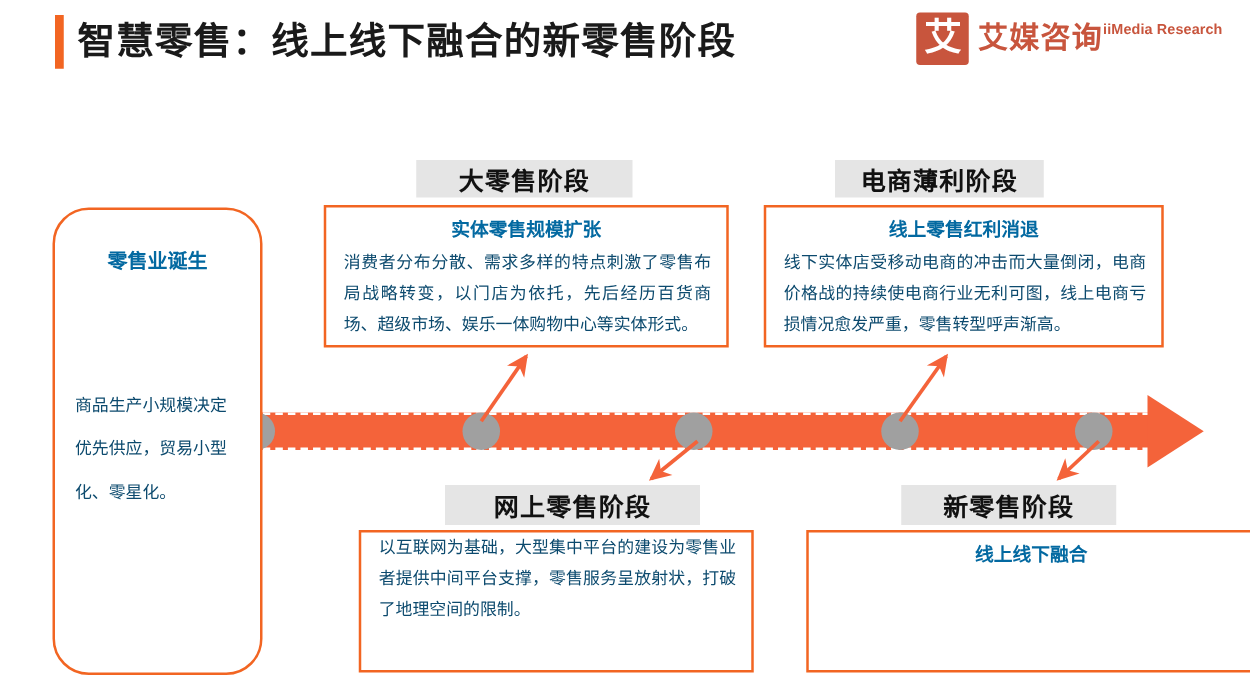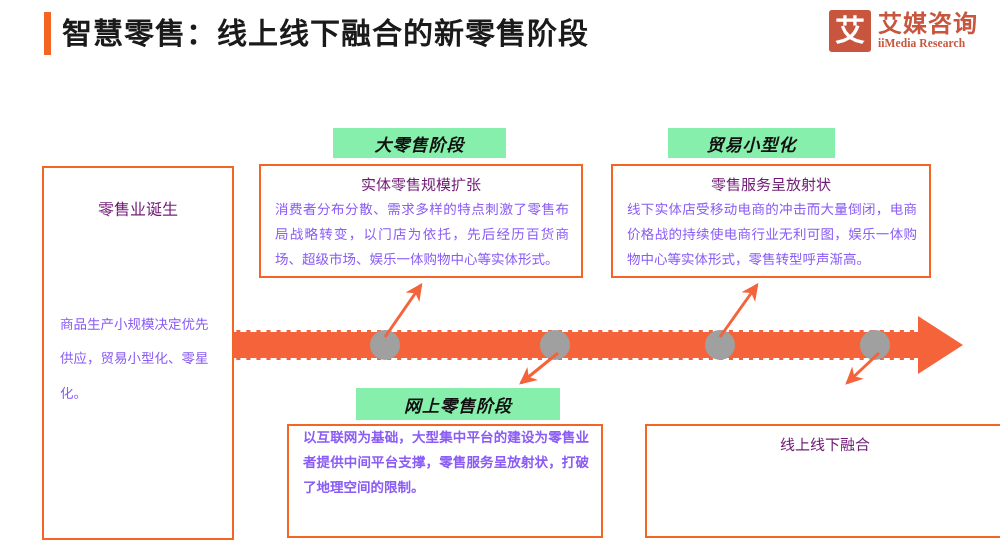--- a/index.html
+++ b/index.html
@@ -58,21 +58,21 @@
     height: 42px;
     background: #C8553D;
     border-radius: 3px;
     color: #ffffff;
     font-size: 30px;
     font-weight: bold;
     line-height: 42px;
     text-align: center;
     font-family: "DejaVu Sans", sans-serif;
   }
-  .logo-text { display: flex; flex-direction: column; justify-content: center; font-family: Liberation Serif, serif; }
+  .logo-text { display: flex; flex-direction: row; justify-content: center; }
   .logo-cn {
     font-size: 24px;
     font-weight: bold;
     color: #C8553D;
     letter-spacing: 1px;
     line-height: 1.05;
   }
   .logo-en {
     font-size: 11.5px;
     font-weight: bold;
@@ -114,50 +114,49 @@
 
   
   .card {
     position: absolute;
     border: 2px solid #F26522;
     background: #ffffff;
     box-sizing: border-box;
   }
   .card-head {
     font-size: 15px;
-    font-weight: normal;
-    color: #701a75;
+    font-weight: bold;
+    color: #0369a1;
     text-align: center;
     line-height: 1.2;
   }
   .card-body {
     font-size: 13.5px;
-    color: #8b5cf6;
+    color: #0c4a6e;
     line-height: 1.85;
     text-align: justify;
   }
 
   
   .banner {
     position: absolute;
-    background: #86efac;
+    background: #e5e5e5;
     color: #111111;
-    font-size: 17px;
+    font-size: 20px;
     font-weight: bold;
     text-align: center;
     letter-spacing: 1px;
     box-sizing: border-box;
     display: flex;
     align-items: center;
     justify-content: center;
-    font-style: italic;
-  }
-
-  
-  #card1 { left: 42px; top: 166px; width: 192px; height: 374px; }
+  }
+
+  
+  #card1 { left: 42px; top: 166px; width: 168px; height: 374px; border-radius: 29px; }
   #card1 .card-head {
     position: absolute; left: 0; right: 0; top: 32px; font-size: 16px;
   }
   #card1 .card-body {
     position: absolute; left: 16px; right: 14px; top: 140px;
     font-size: 13.5px; line-height: 2.55; text-align: left;
   }
 
   
   #banner2 { left: 333px; top: 128px; width: 173px; height: 30px; }
@@ -168,21 +167,21 @@
   
   #banner3 { left: 668px; top: 128px; width: 167px; height: 30px; }
   #card3 { left: 611px; top: 164px; width: 320px; height: 114px; }
   #card3 .card-head { margin: 10px 0 4px 0; }
   #card3 .card-body { margin: 0 12px 0 14px; }
 
   
   #banner4 { left: 356px; top: 388px; width: 204px; height: 32px; }
   #card4 { left: 287px; top: 424px; width: 316px; height: 114px; }
   #card4 .card-head { margin: 10px 0 4px 0; }
-  #card4 .card-body { margin: 0 12px 0 14px; font-weight: bold; }
+  #card4 .card-body { margin: 0 12px 0 14px; }
 
   
   #banner5 { left: 721px; top: 388px; width: 172px; height: 32px; }
   #card5 { left: 645px; top: 424px; width: 360px; height: 114px; }
   #card5 .card-head { margin: 10px 0 4px 0; }
   #card5 .card-body { margin: 0 12px 0 14px; }
 
   
   #connectors {
     position: absolute;
@@ -236,28 +235,29 @@
     <div class="card-head">零售业诞生</div>
     <div class="card-body">商品生产小规模决定优先供应，贸易小型化、零星化。</div>
   </div>
 
   <div class="banner" id="banner2">大零售阶段</div>
   <div class="card" id="card2">
     <div class="card-head">实体零售规模扩张</div>
     <div class="card-body">消费者分布分散、需求多样的特点刺激了零售布局战略转变，以门店为依托，先后经历百货商场、超级市场、娱乐一体购物中心等实体形式。</div>
   </div>
 
-  <div class="banner" id="banner3">贸易小型化</div>
+  <div class="banner" id="banner3">电商薄利阶段</div>
   <div class="card" id="card3">
-    <div class="card-head">零售服务呈放射状</div>
-    <div class="card-body">线下实体店受移动电商的冲击而大量倒闭，电商价格战的持续使电商行业无利可图，娱乐一体购物中心等实体形式，零售转型呼声渐高。</div>
+    <div class="card-head">线上零售红利消退</div>
+    <div class="card-body">线下实体店受移动电商的冲击而大量倒闭，电商价格战的持续使电商行业无利可图，线上电商亏损情况愈发严重，零售转型呼声渐高。</div>
   </div>
 
   <div class="banner" id="banner4">网上零售阶段</div>
   <div class="card" id="card4">
     <div class="card-body">以互联网为基础，大型集中平台的建设为零售业者提供中间平台支撑，零售服务呈放射状，打破了地理空间的限制。</div>
   </div>
 
+  <div class="banner" id="banner5">新零售阶段</div>
   <div class="card" id="card5">
     <div class="card-head">线上线下融合</div>
   </div>
 
 </div>
 
 </body></html>

